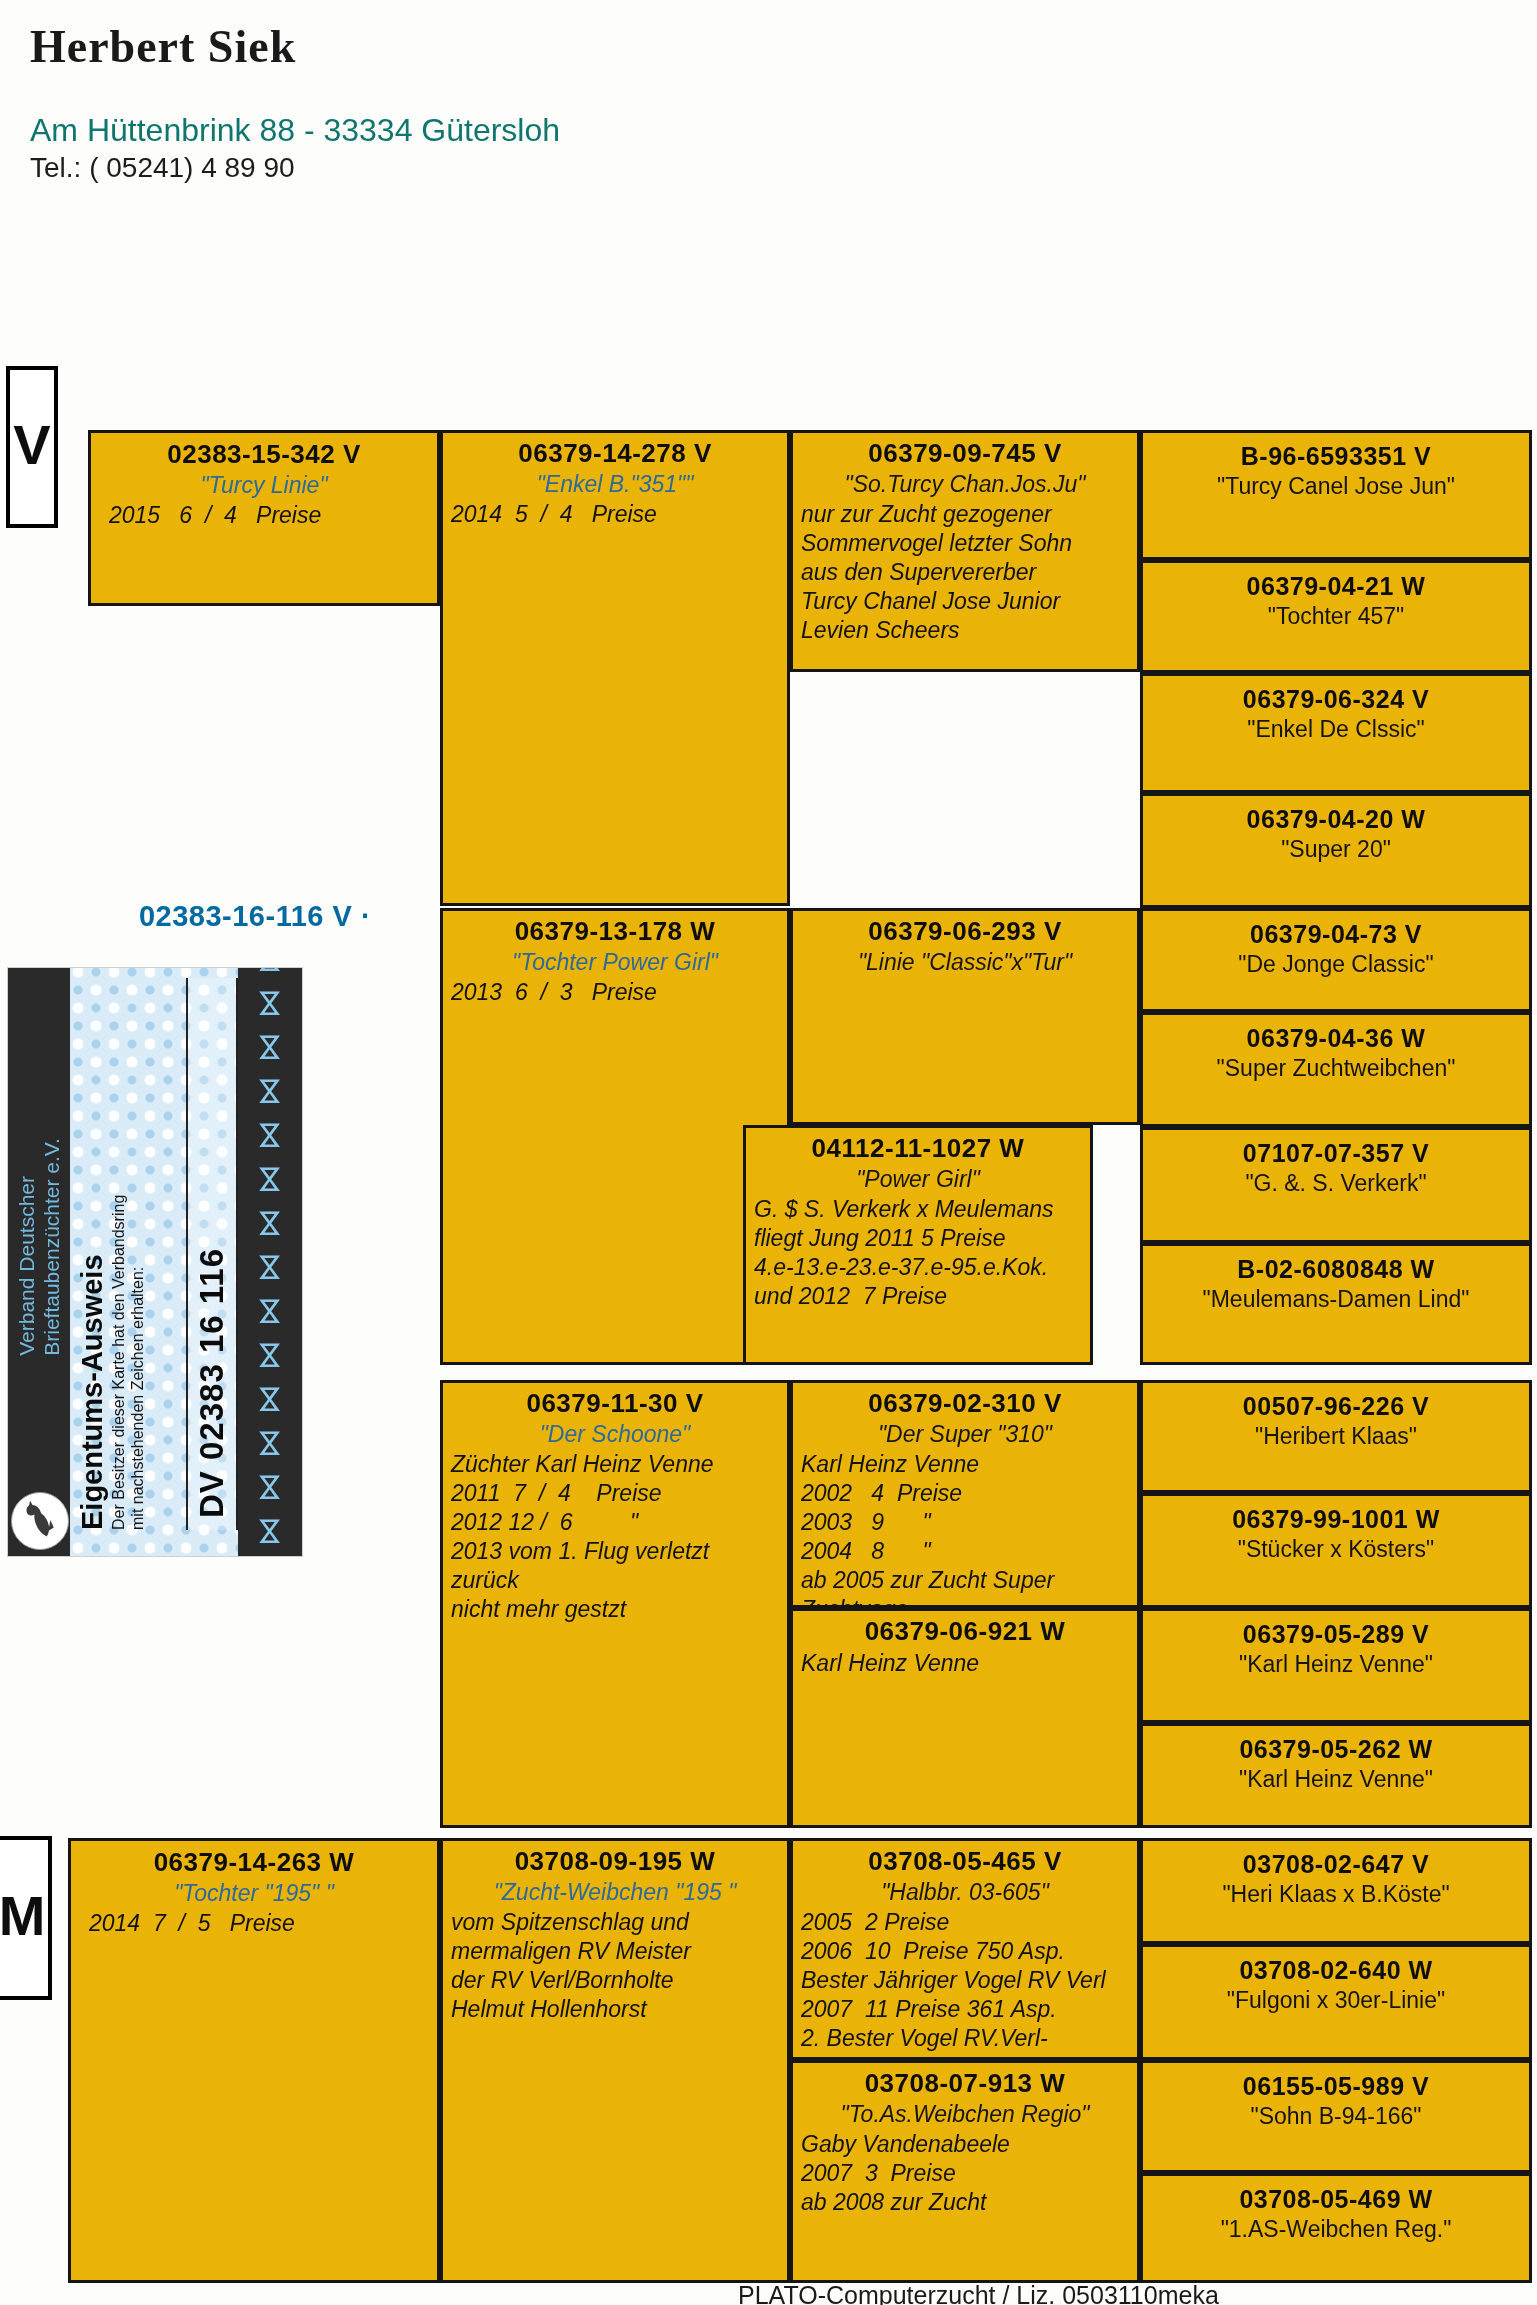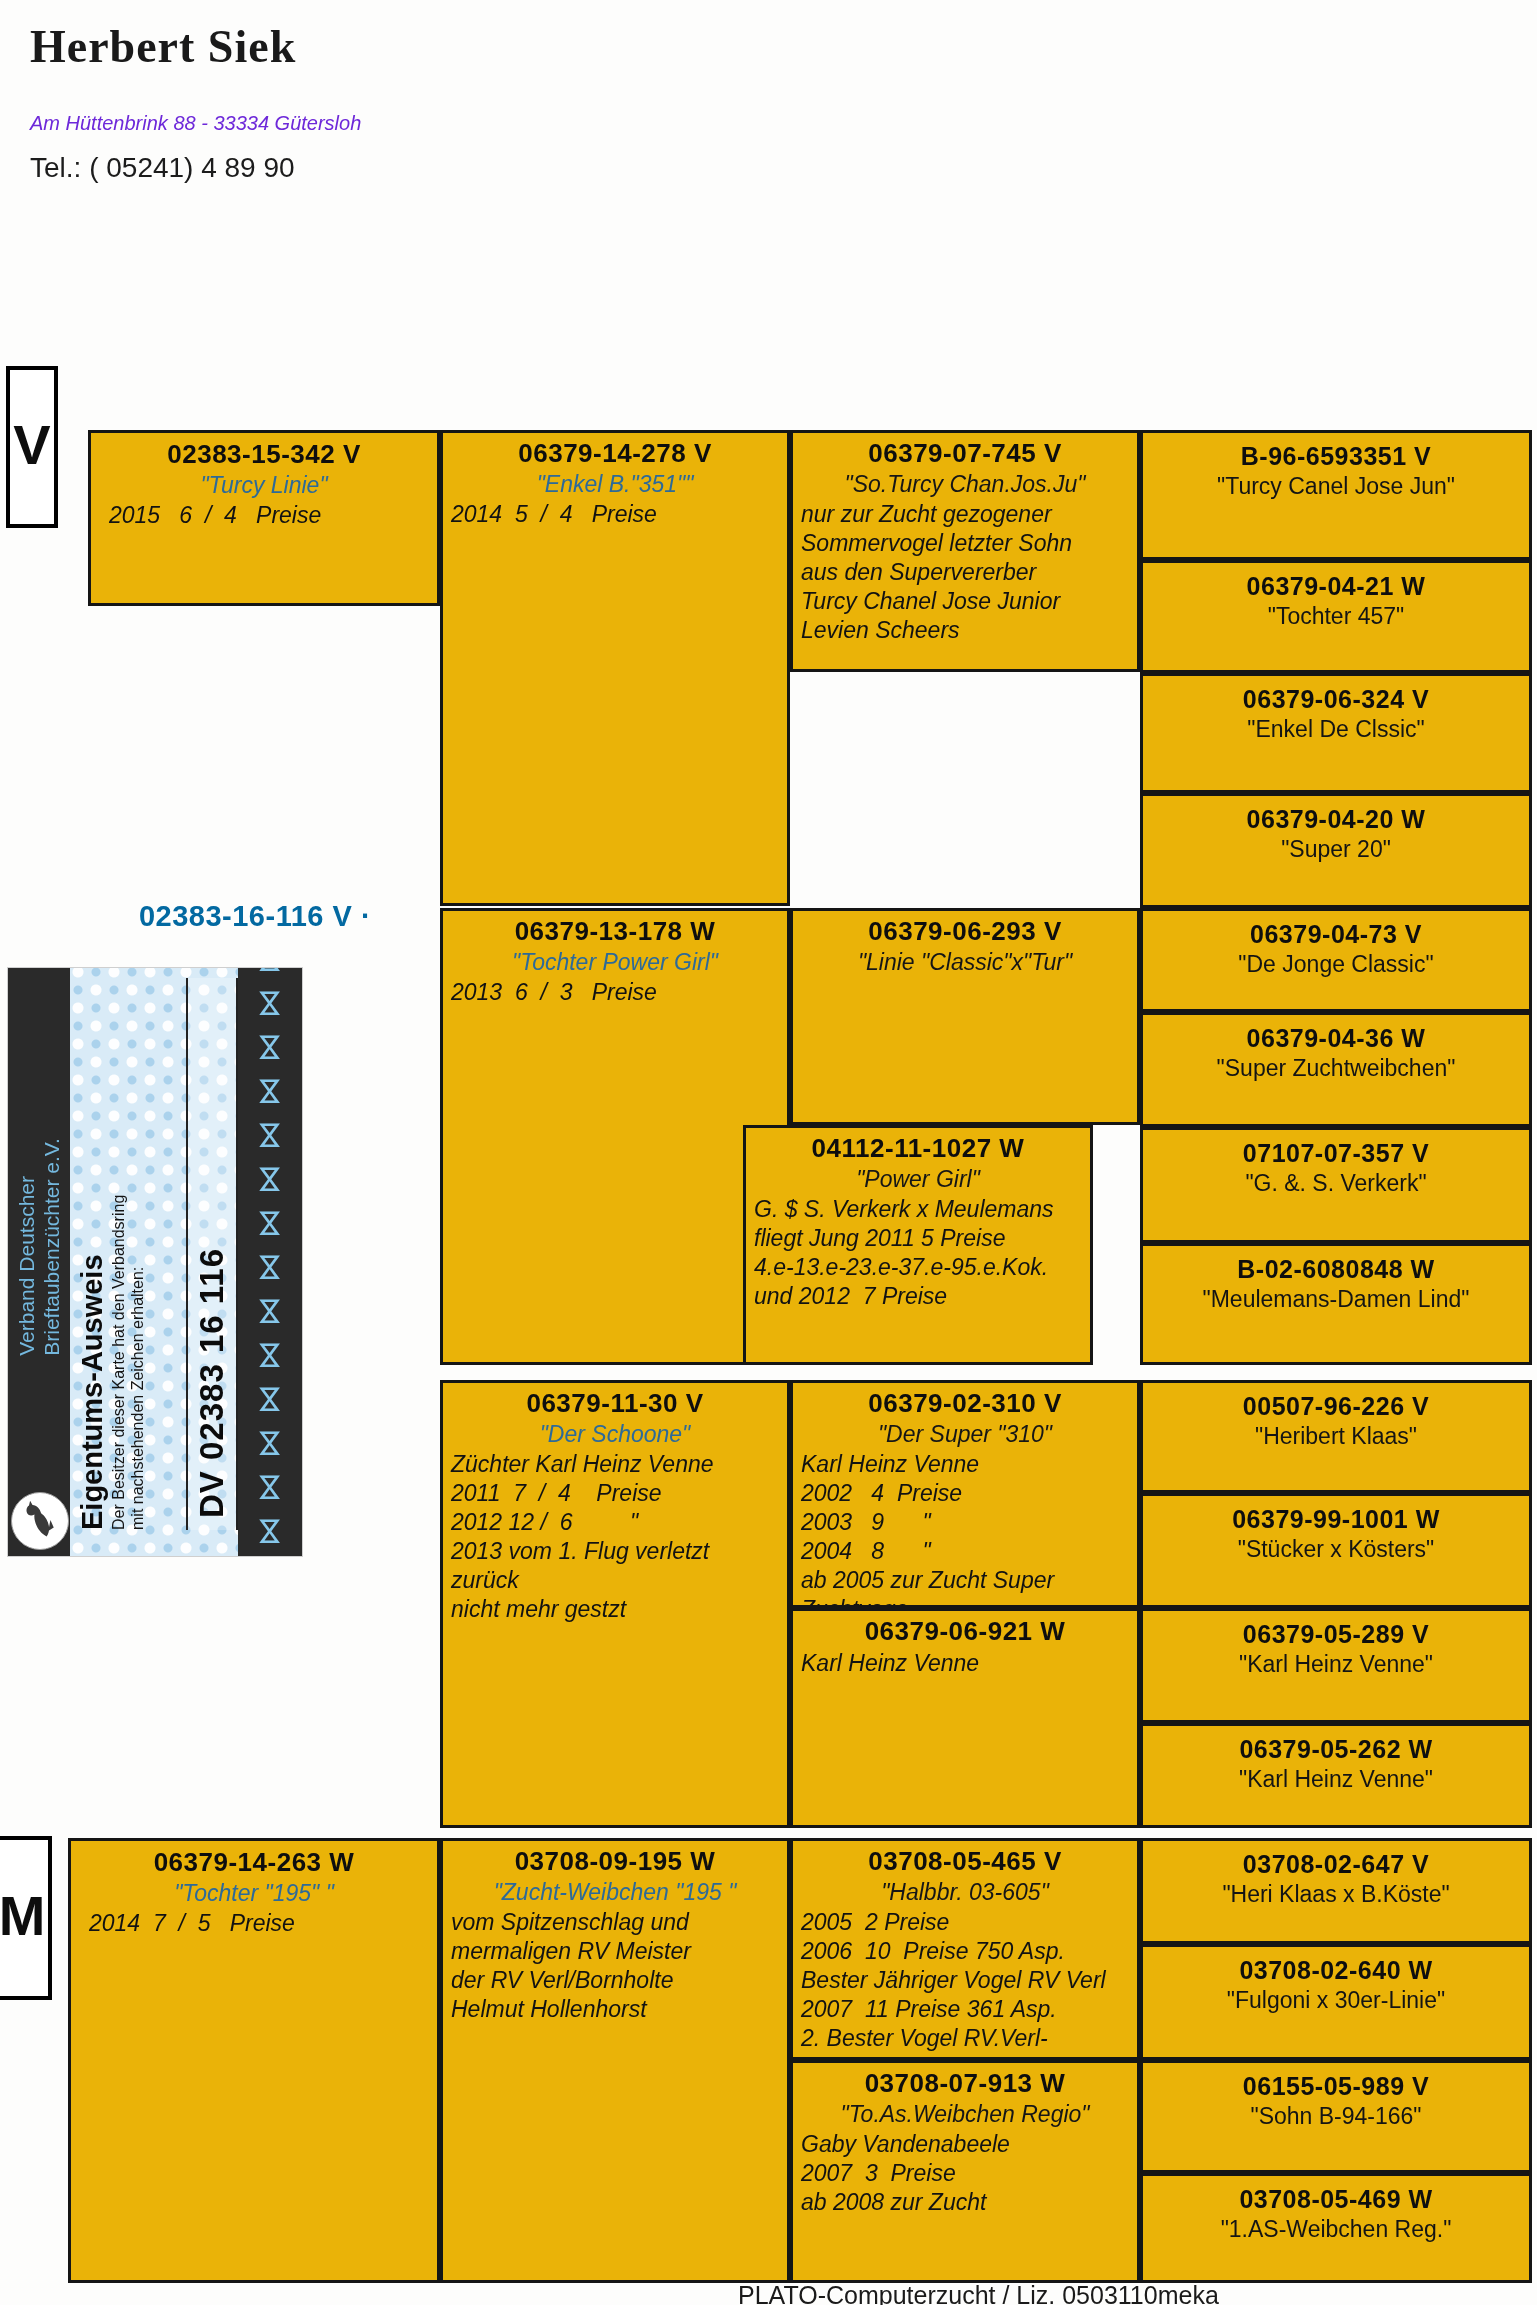--- a/index.html
+++ b/index.html
@@ -1,21 +1,21 @@
 <!DOCTYPE html>
 <html><head>
 <meta charset="utf-8">
 <style>
   html,body{margin:0;padding:0;background:#e8e8e8;}
   .page{position:relative;width:1537px;height:2305px;background:#fdfdfc;overflow:hidden;
         font-family:"Liberation Sans",sans-serif;color:#111;}
   
   .hdr-name{position:absolute;left:30px;top:20px;font-family:"Liberation Serif",serif;
             font-weight:700;font-size:46px;letter-spacing:1px;color:#1a1a1a;}
-  .hdr-addr{position:absolute;left:30px;top:112px;font-size:20px;color:#6d28d9;font-style:italic;}
+  .hdr-addr{position:absolute;left:30px;top:112px;font-size:32px;color:#0f766e;}
   .hdr-tel{position:absolute;left:30px;top:152px;font-size:28px;color:#1c1c1c;}
   
   .sidebox{position:absolute;border:4px solid #000;background:#fff;text-align:center;
            font-weight:700;font-size:56px;color:#0d0d0d;}
   .sidebox span{display:block;}
   
   .cell{position:absolute;border:3px solid #151515;background:#eab308;box-sizing:border-box;overflow:hidden;}
   .id{margin-top:6px;text-align:center;font-weight:700;font-size:26px;letter-spacing:.5px;color:#0e0e0e;}
   .g3 .id,.g2 .id{margin-top:5px;}
   .g4 .id{font-size:25px;margin-top:9px;}
@@ -110,21 +110,21 @@
   <div class="cell g2" style="left:440px;top:1838px;width:350px;height:445px;">
     <div class="id">03708-09-195 W</div>
     <div class="nm nm-blue">"Zucht-Weibchen "195 "</div>
     <div class="dt">vom Spitzenschlag und
 mermaligen RV Meister
 der RV Verl/Bornholte
 Helmut Hollenhorst</div>
   </div>
 
   <div class="cell g3" style="left:790px;top:430px;width:350px;height:242px;">
-    <div class="id">06379-07-745 V</div>
+    <div class="id">06379-09-745 V</div>
     <div class="nm nm-it">"So.Turcy Chan.Jos.Ju"</div>
     <div class="dt">nur zur Zucht gezogener
 Sommervogel letzter Sohn
 aus den Supervererber
 Turcy Chanel Jose Junior
 Levien Scheers</div>
   </div>
   <div class="cell g3" style="left:790px;top:908px;width:350px;height:217px;">
     <div class="id">06379-06-293 V</div>
     <div class="nm nm-it">"Linie "Classic"x"Tur"</div>

